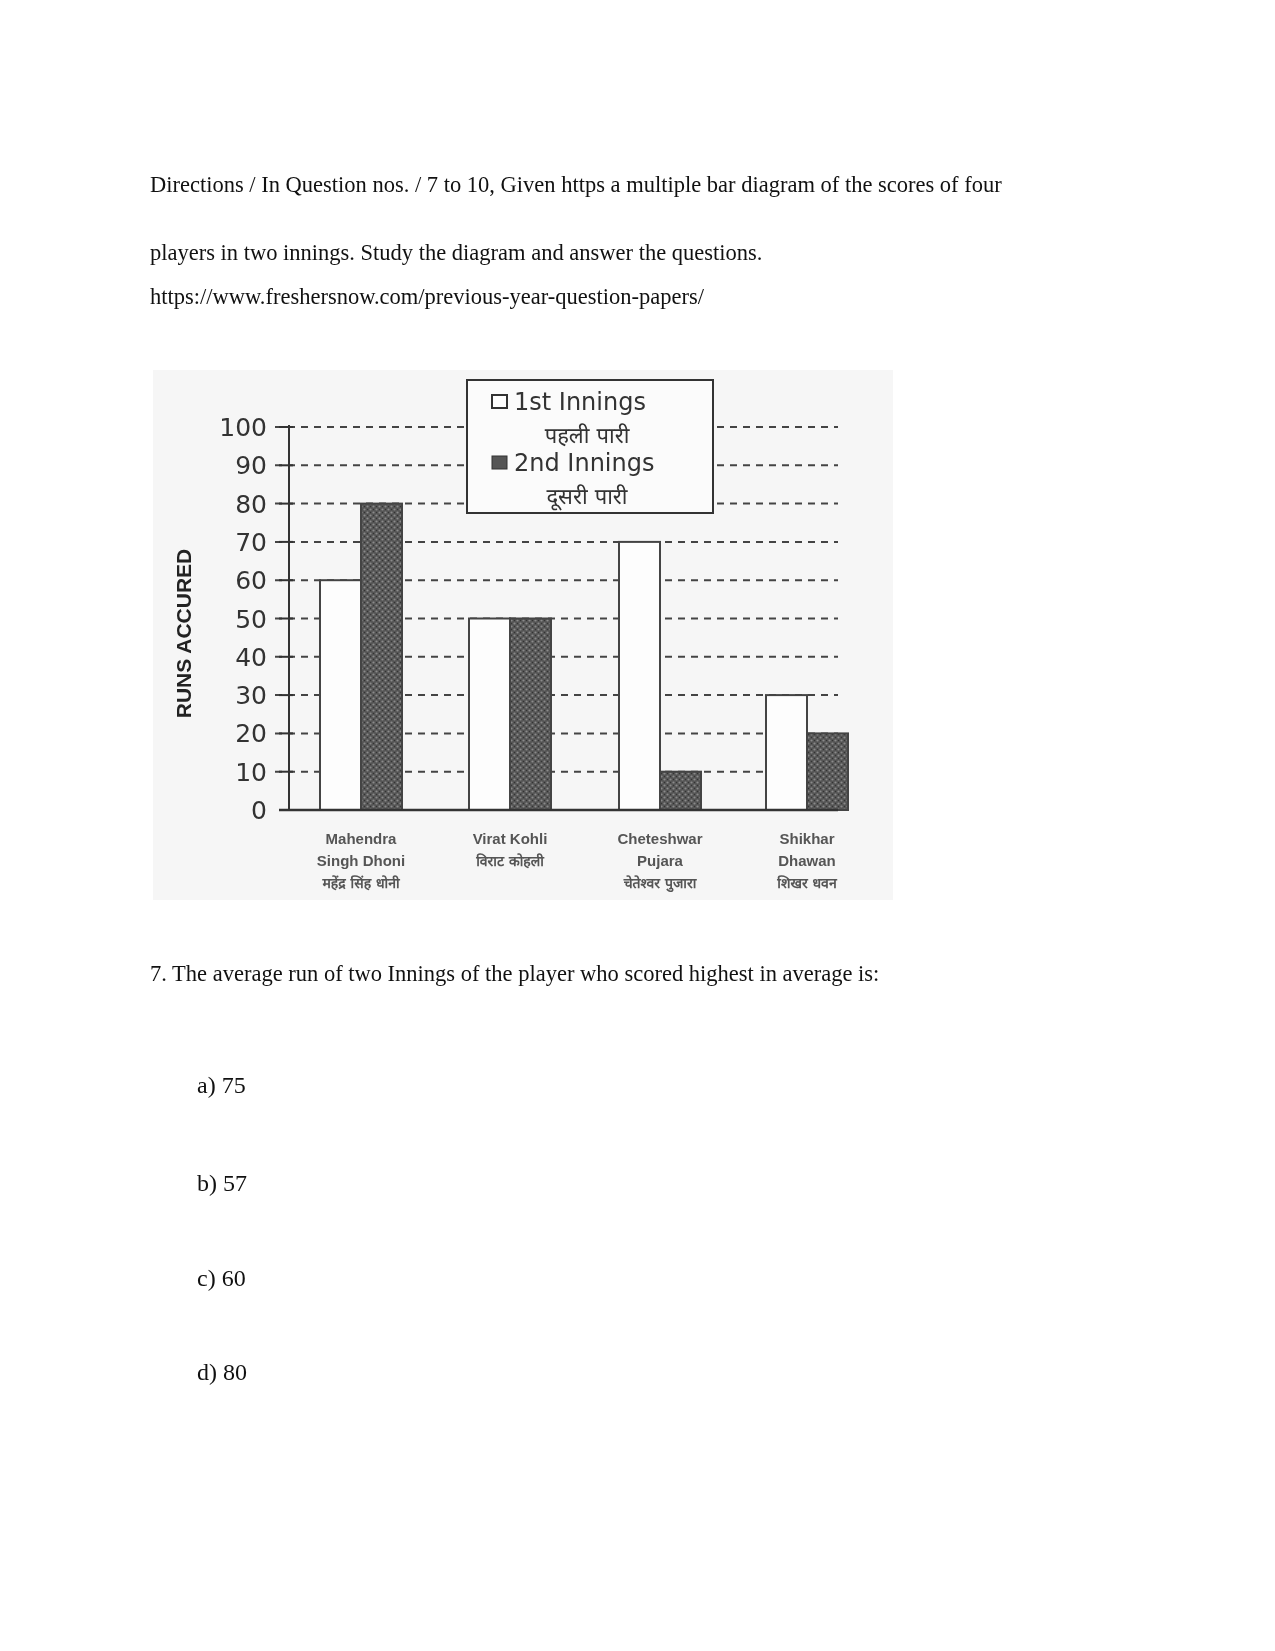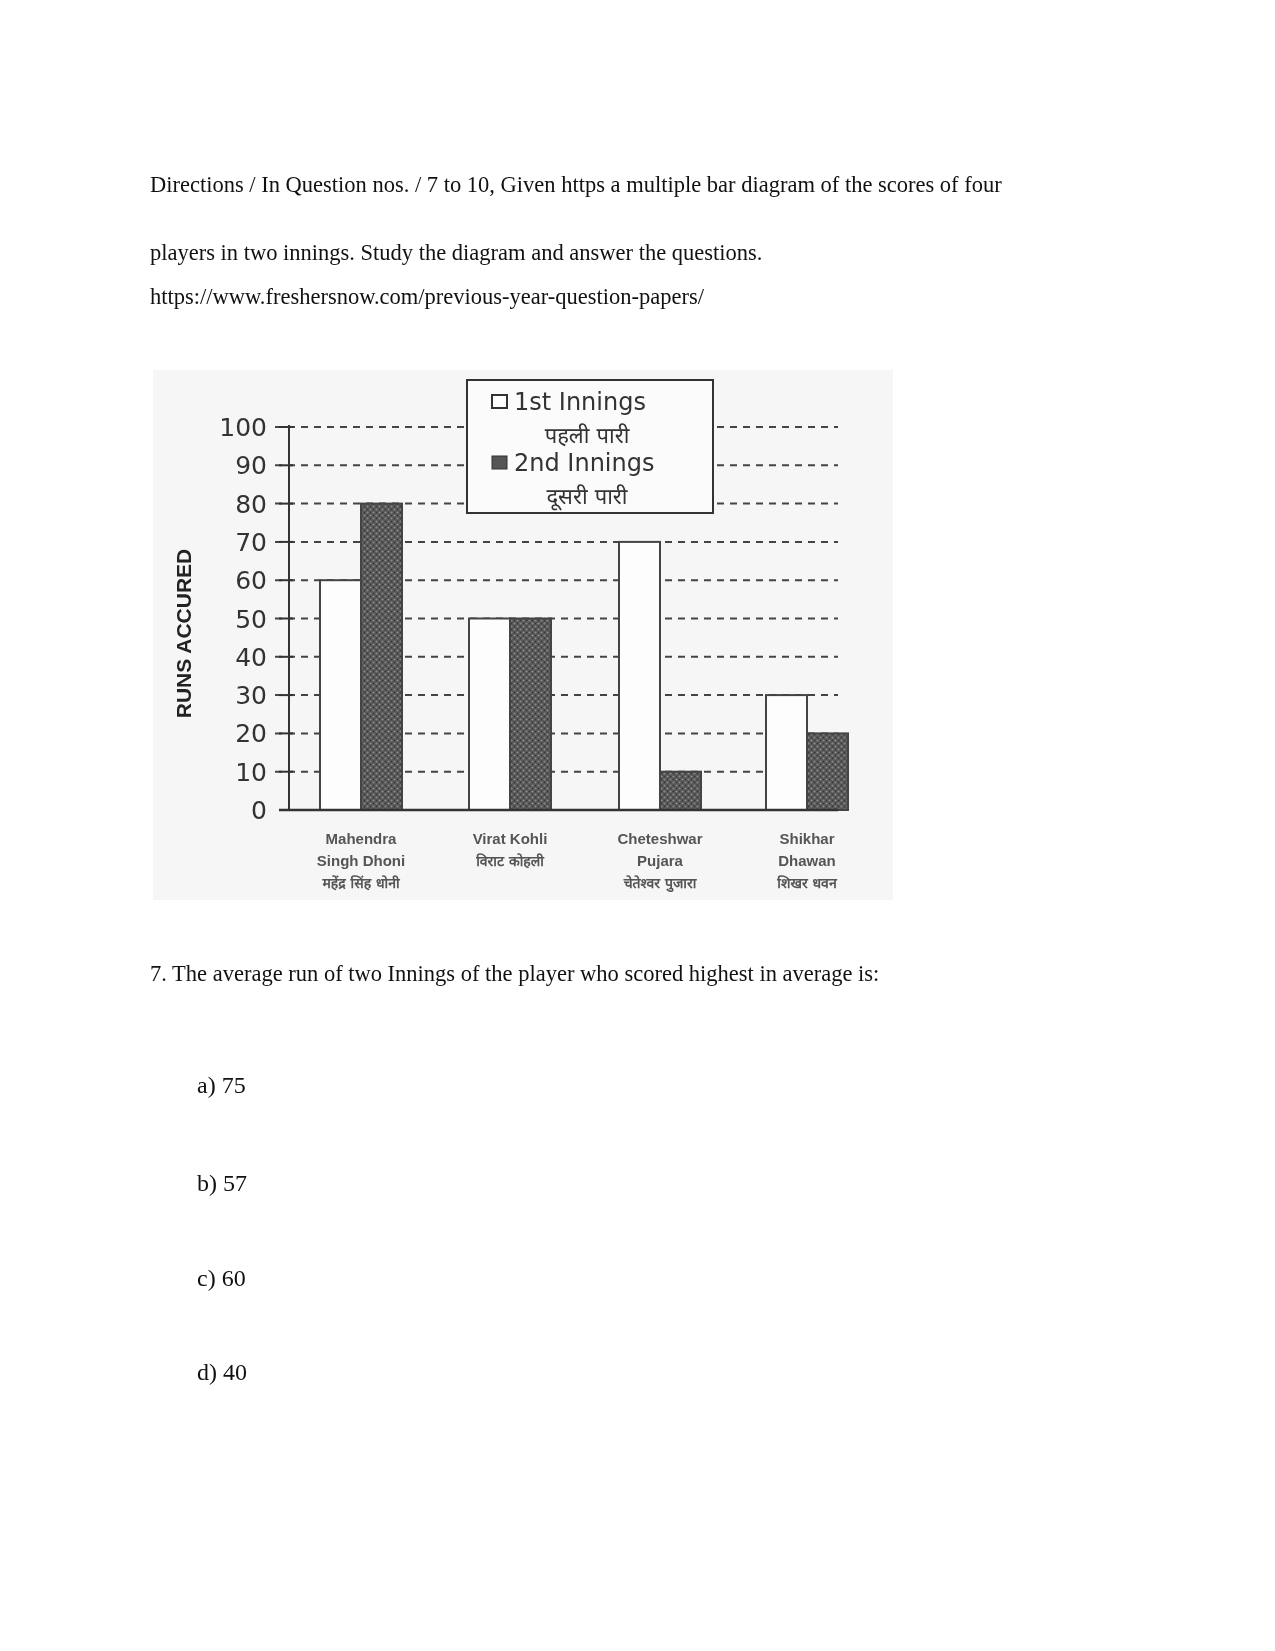--- a/index.html
+++ b/index.html
@@ -93,13 +93,13 @@
       <text x="361" y="101" font-size="24" fill="#333" font-family="&quot;DejaVu Sans&quot;, sans-serif">2nd Innings</text>
       <text x="434" y="134" text-anchor="middle" font-size="22" fill="#333" font-family="&quot;DejaVu Sans&quot;, sans-serif">दूसरी पारी</text>
     </svg>
 </div>
 
 <div class="line bold" style="top:963px;">7. The average run of two Innings of the player who scored highest in average is:</div>
 
 <div class="opt" style="top:1073px;">a) 75</div>
 <div class="opt" style="top:1171px;">b) 57</div>
 <div class="opt" style="top:1266px;">c) 60</div>
-<div class="opt" style="top:1360px;">d) 40</div>
+<div class="opt" style="top:1360px;">d) 80</div>
 
 </body></html>

